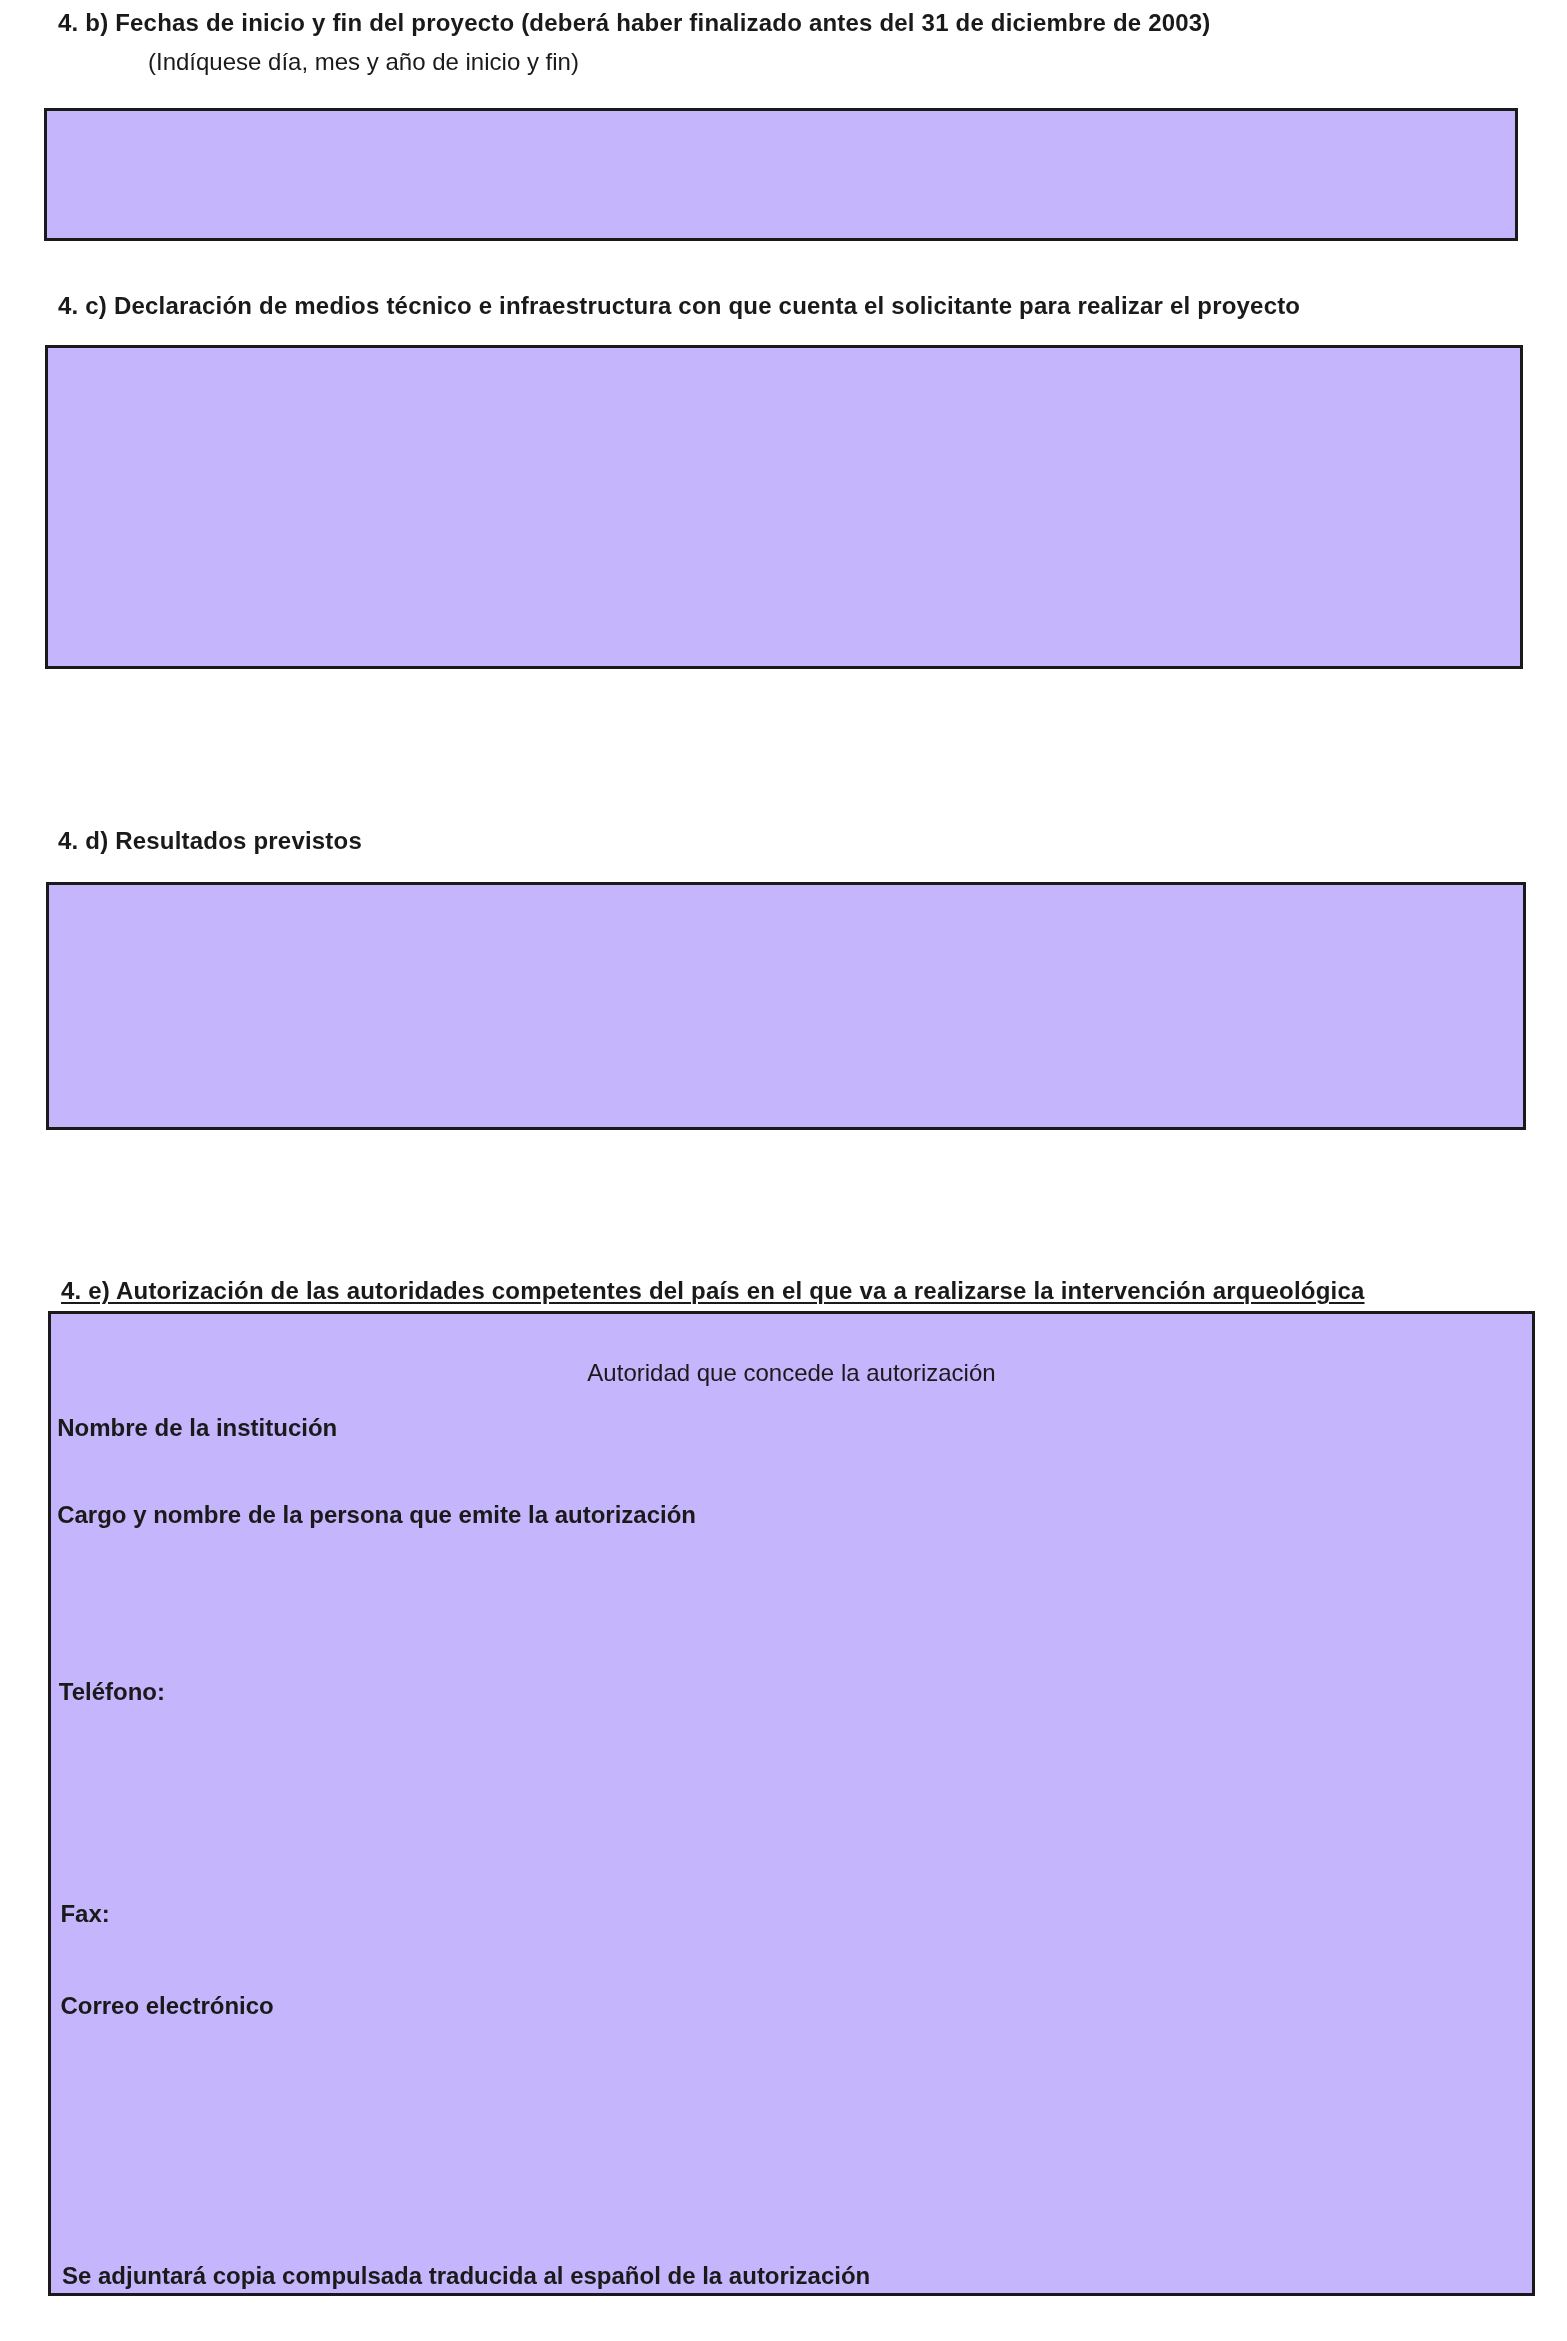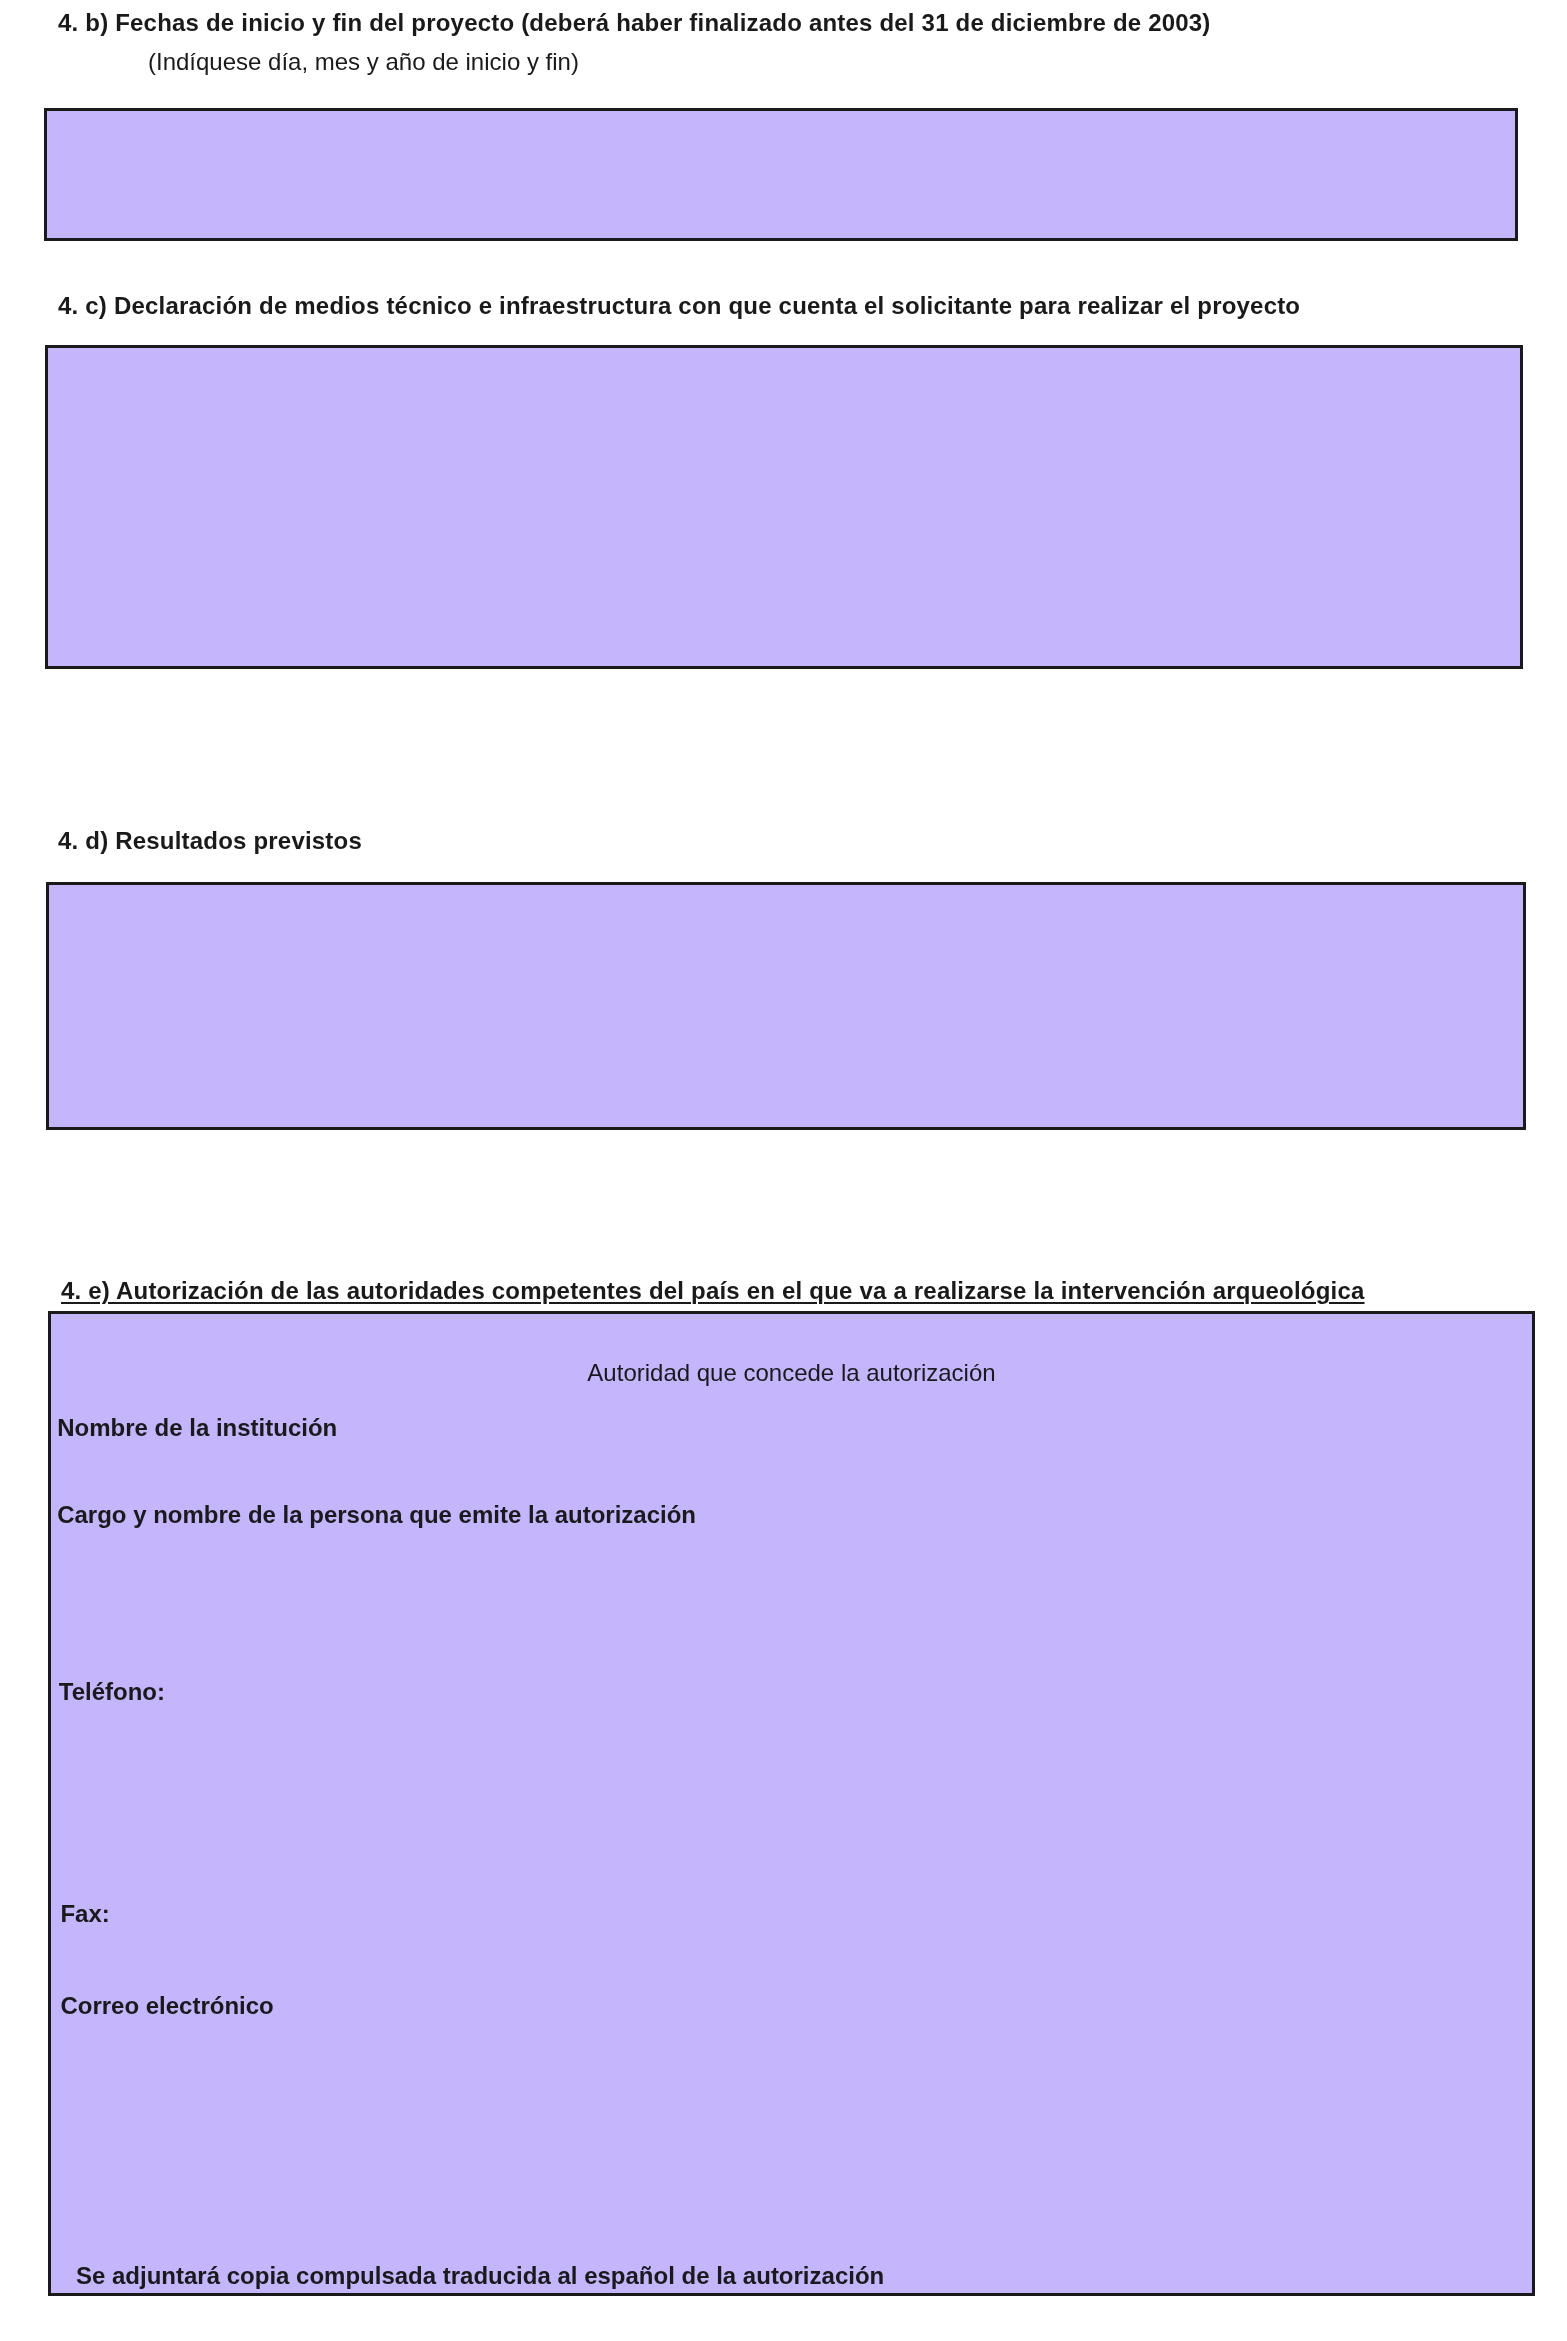--- a/index.html
+++ b/index.html
@@ -104,15 +104,15 @@
 
   <div class="label bold" style="left:7.8px; top:364px;">Teléfono:</div>
   <input style="position: absolute; left: 156px; top: 361px; width: 1294px; height: 31px; border: none; outline: none; background: transparent;" value="">
 
   <div class="label bold" style="left:9.4px; top:586px;">Fax:</div>
   <input style="position: absolute; left: 94px; top: 583px; width: 1357px; height: 31px; border: none; outline: none; background: transparent;" value="">
 
   <div class="label bold" style="left:9.4px; top:678px;">Correo electrónico</div>
   <input style="position: absolute; left: 249px; top: 675px; width: 1201px; height: 31px; border: none; outline: none; background: transparent;" value="">
 
-  <div class="label bold" style="left:25px; top:948px;">Se adjuntará copia compulsada traducida al español de la autorización</div>
+  <div class="label bold" style="left:11px; top:948px;">Se adjuntará copia compulsada traducida al español de la autorización</div>
 </div>
 
 
 </body></html>

